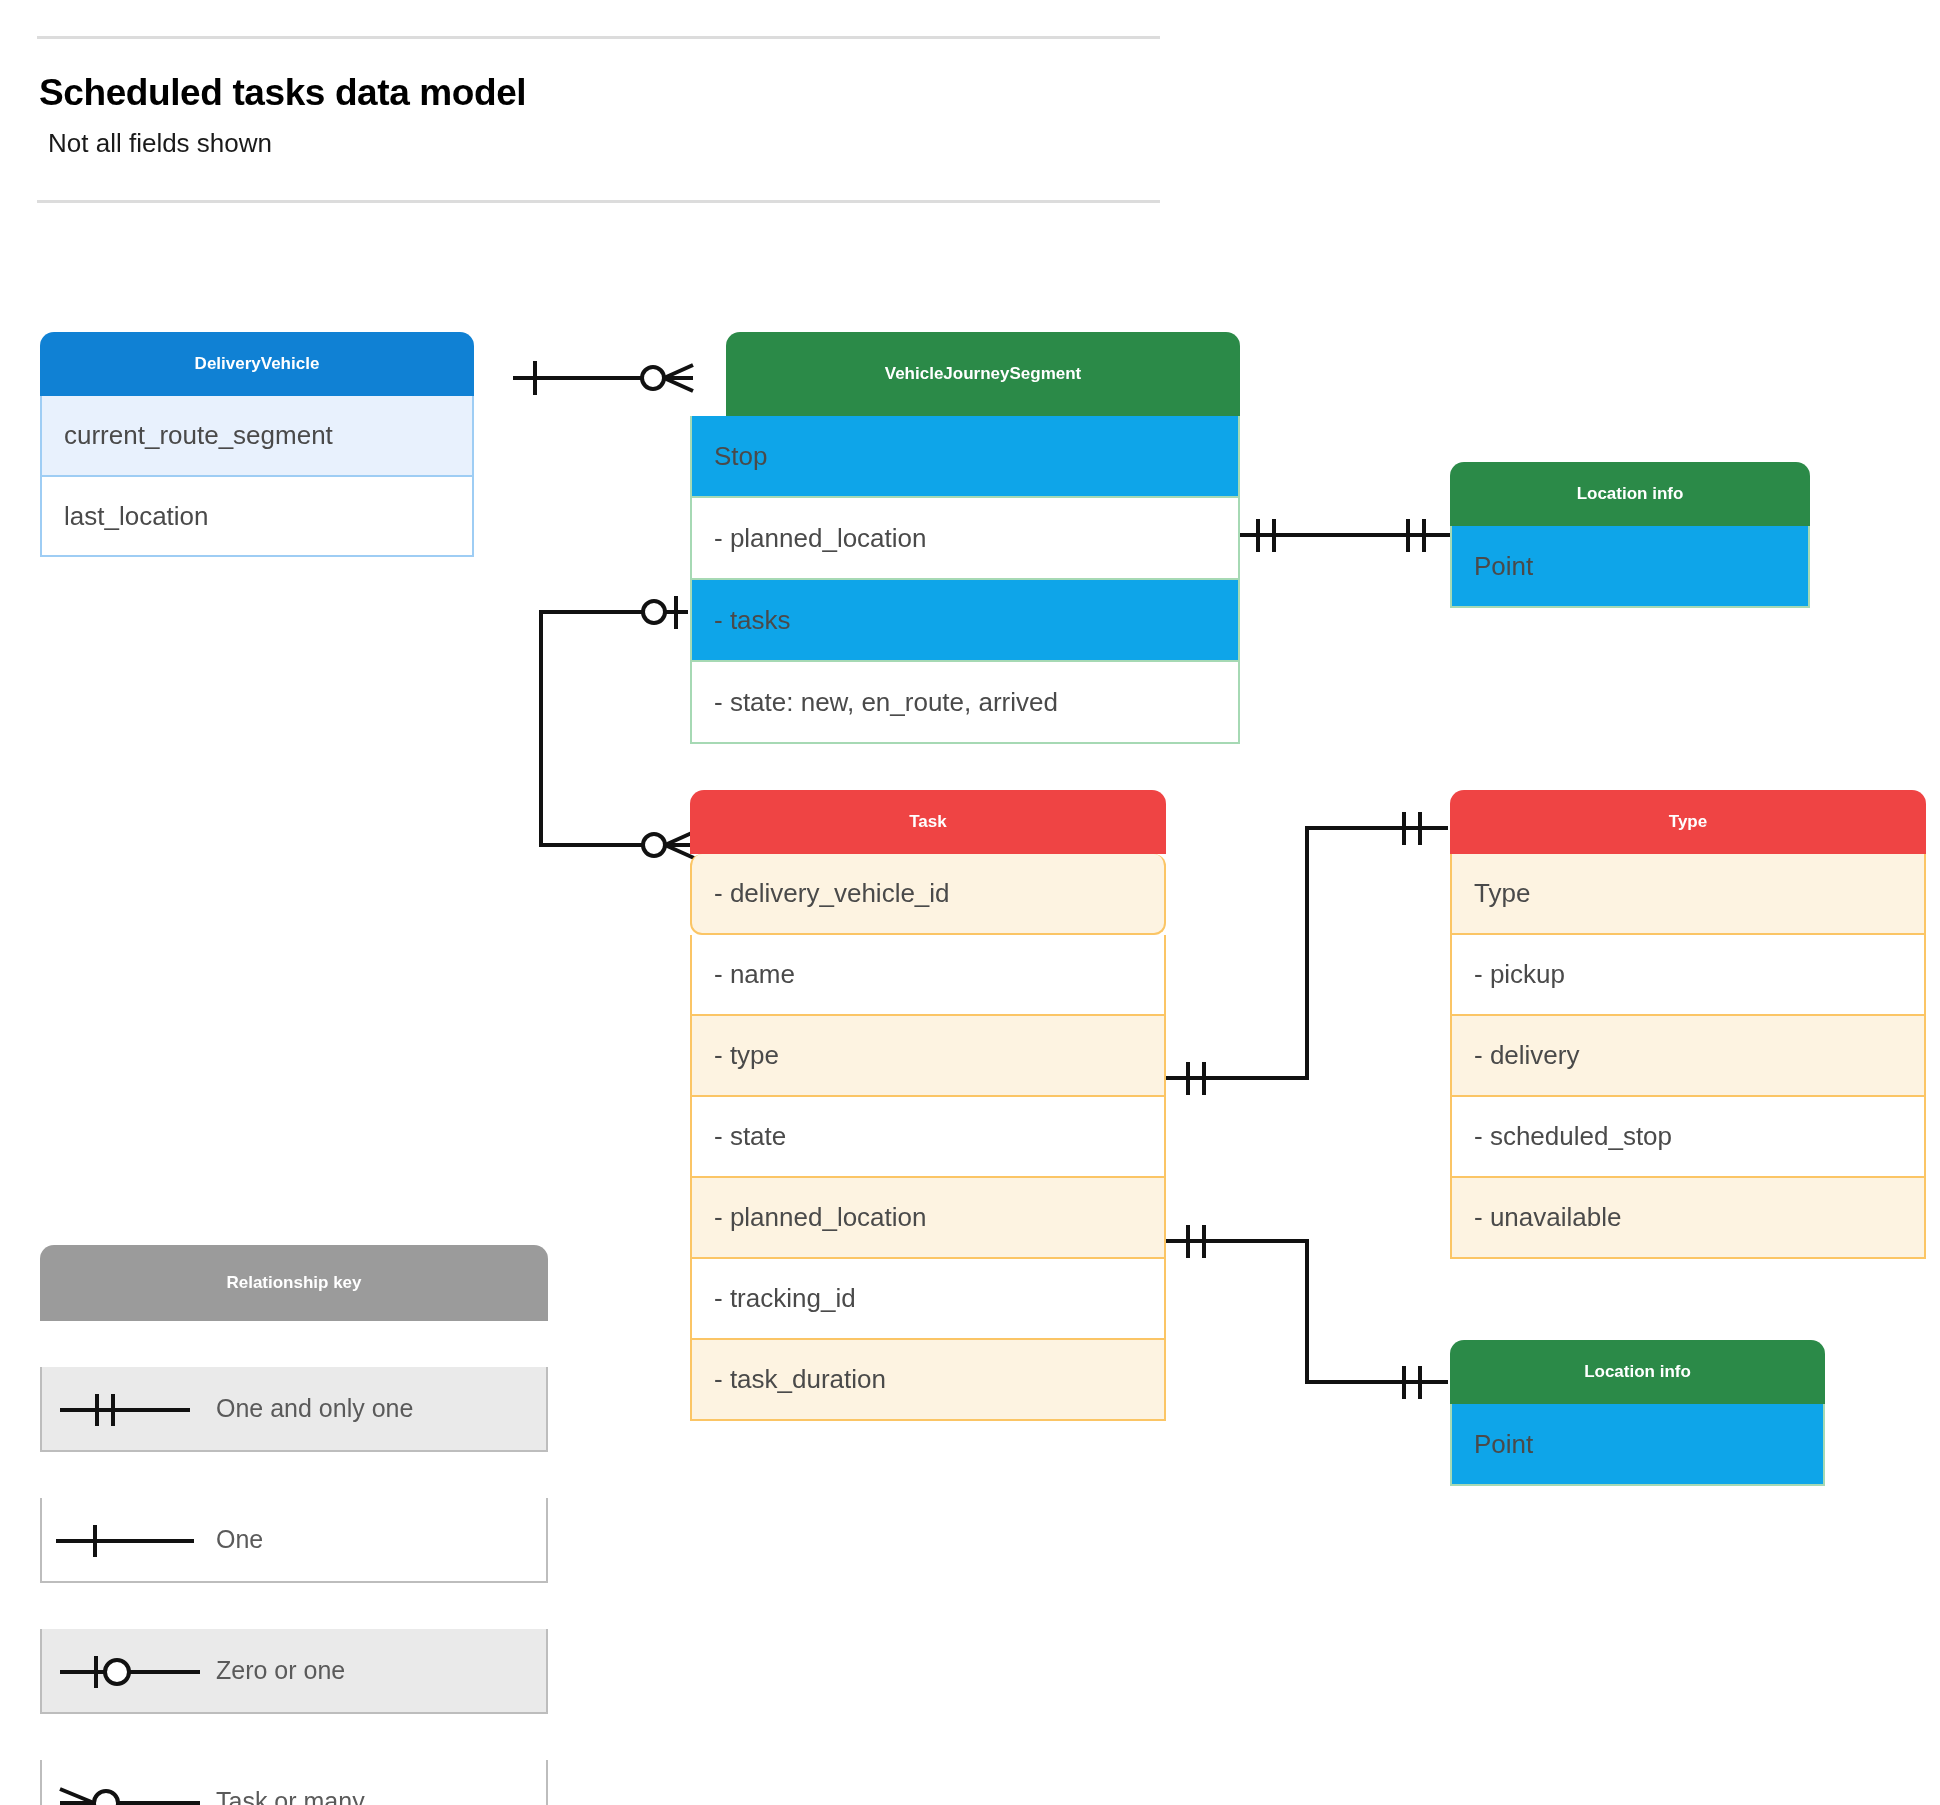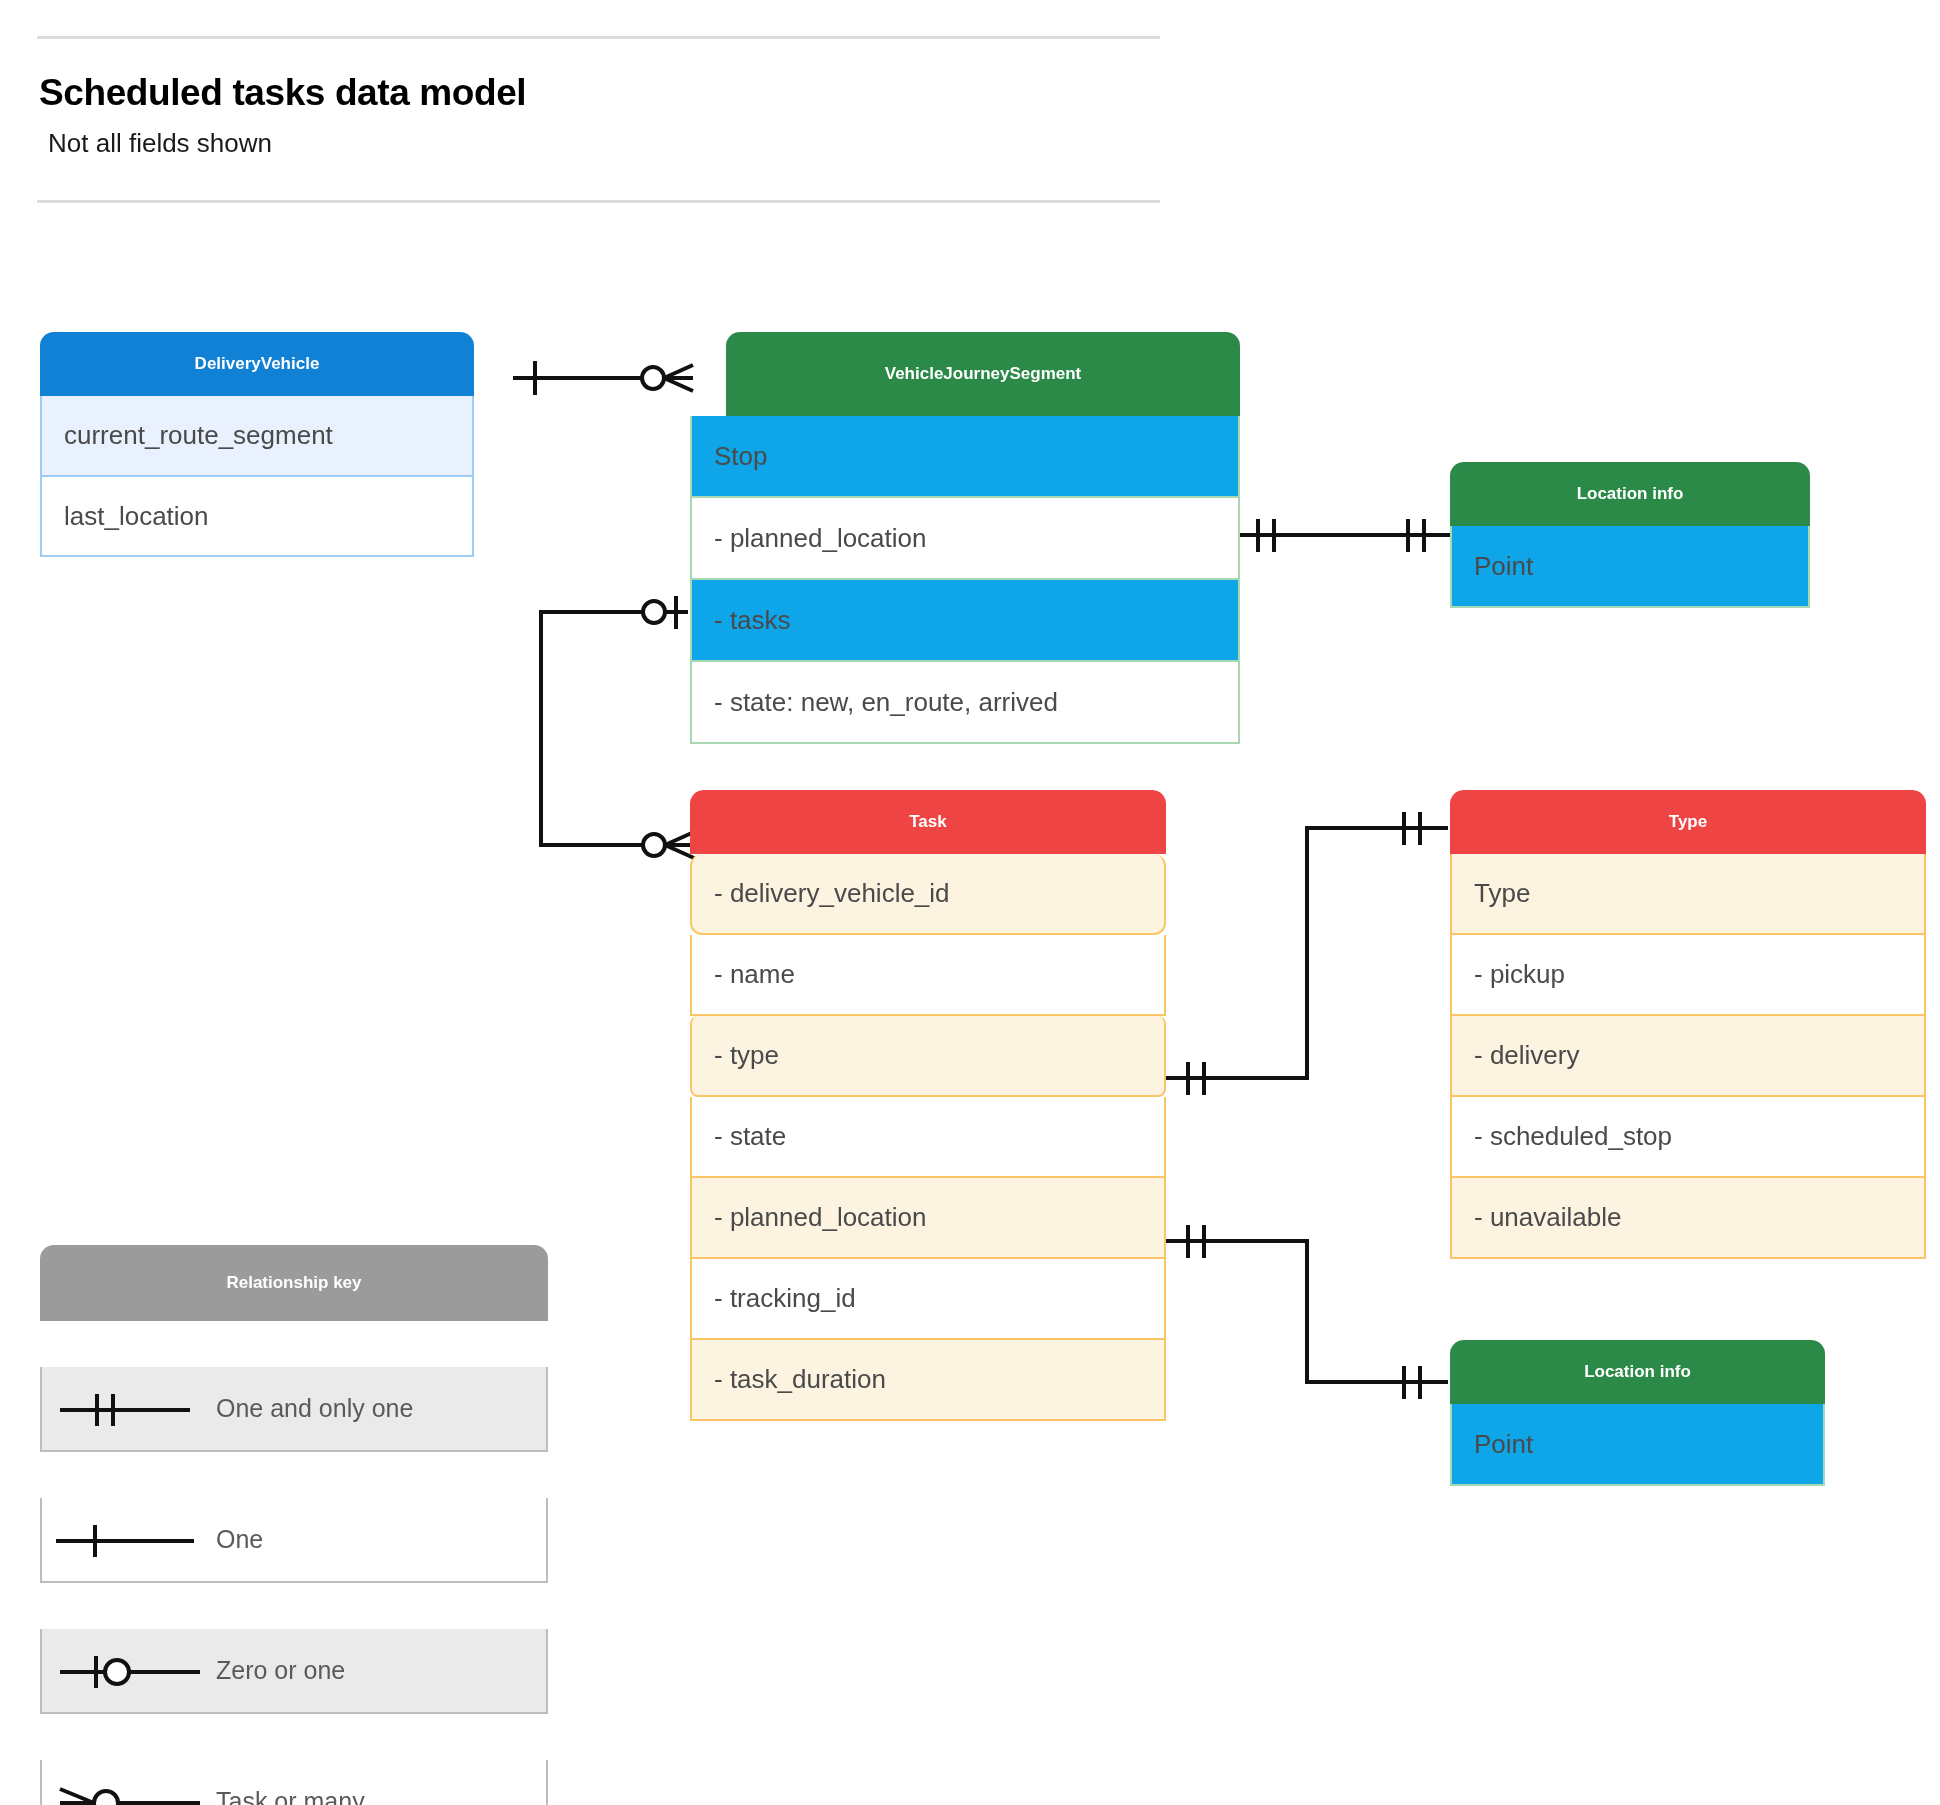--- a/index.html
+++ b/index.html
@@ -202,21 +202,21 @@
 
   <div class="entity t-green" id="ent-loc-top" style="left:1450px; top:462px; width:360px;">
     <div class="entity-header" style="height:64px;">Location info</div>
     <div class="entity-row r-alt" style="height:82px;">Point</div>
   </div>
 
   <div class="entity t-orange" id="ent-task" style="left:690px; top:790px; width:476px;">
     <div class="entity-header" style="height:64px;">Task</div>
     <div class="entity-row r-alt" style="height:81px;border-radius:12px;">- delivery_vehicle_id</div>
     <div class="entity-row r-base" style="height:81px;">- name</div>
-    <div class="entity-row r-alt" style="height:81px;border-radius:8px;">- type</div>
+    <div class="entity-row r-alt" style="height:81px;">- type</div>
     <div class="entity-row r-base" style="height:81px;">- state</div>
     <div class="entity-row r-alt" style="height:81px;">- planned_location</div>
     <div class="entity-row r-base" style="height:81px;">- tracking_id</div>
     <div class="entity-row r-alt" style="height:81px;">- task_duration</div>
   </div>
 
   <div class="entity t-orange" id="ent-type" style="left:1450px; top:790px; width:476px;">
     <div class="entity-header" style="height:64px;">Type</div>
     <div class="entity-row r-alt" style="height:81px;">Type</div>
     <div class="entity-row r-base" style="height:81px;">-   pickup</div>

